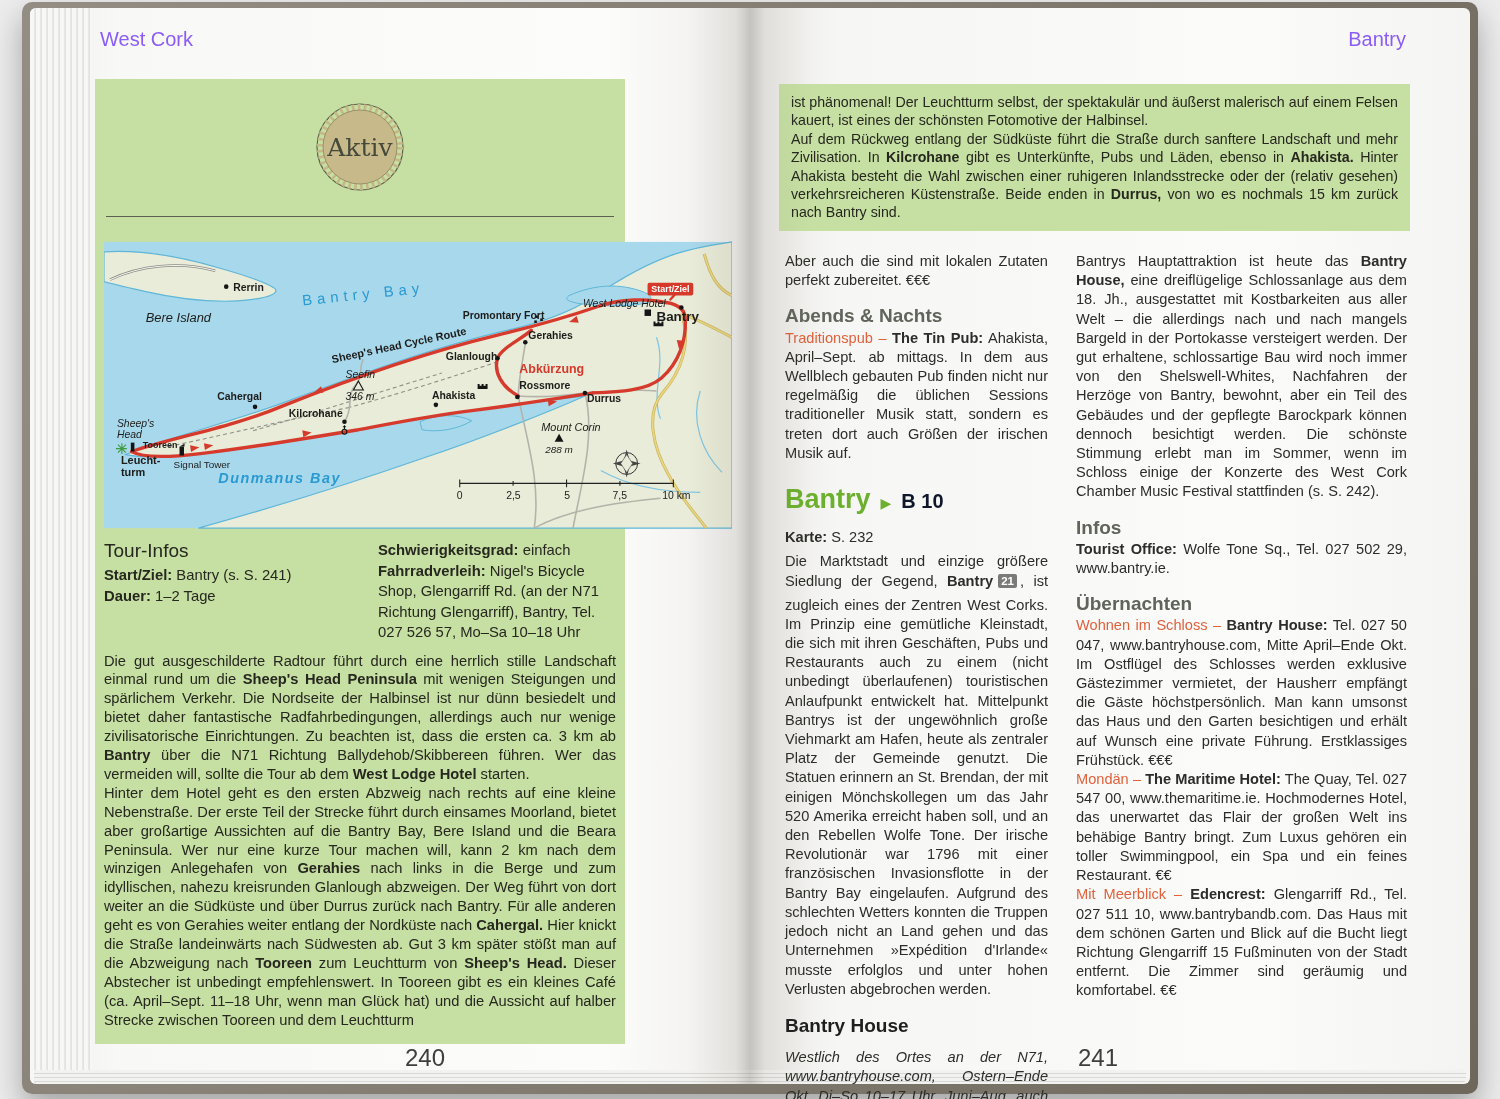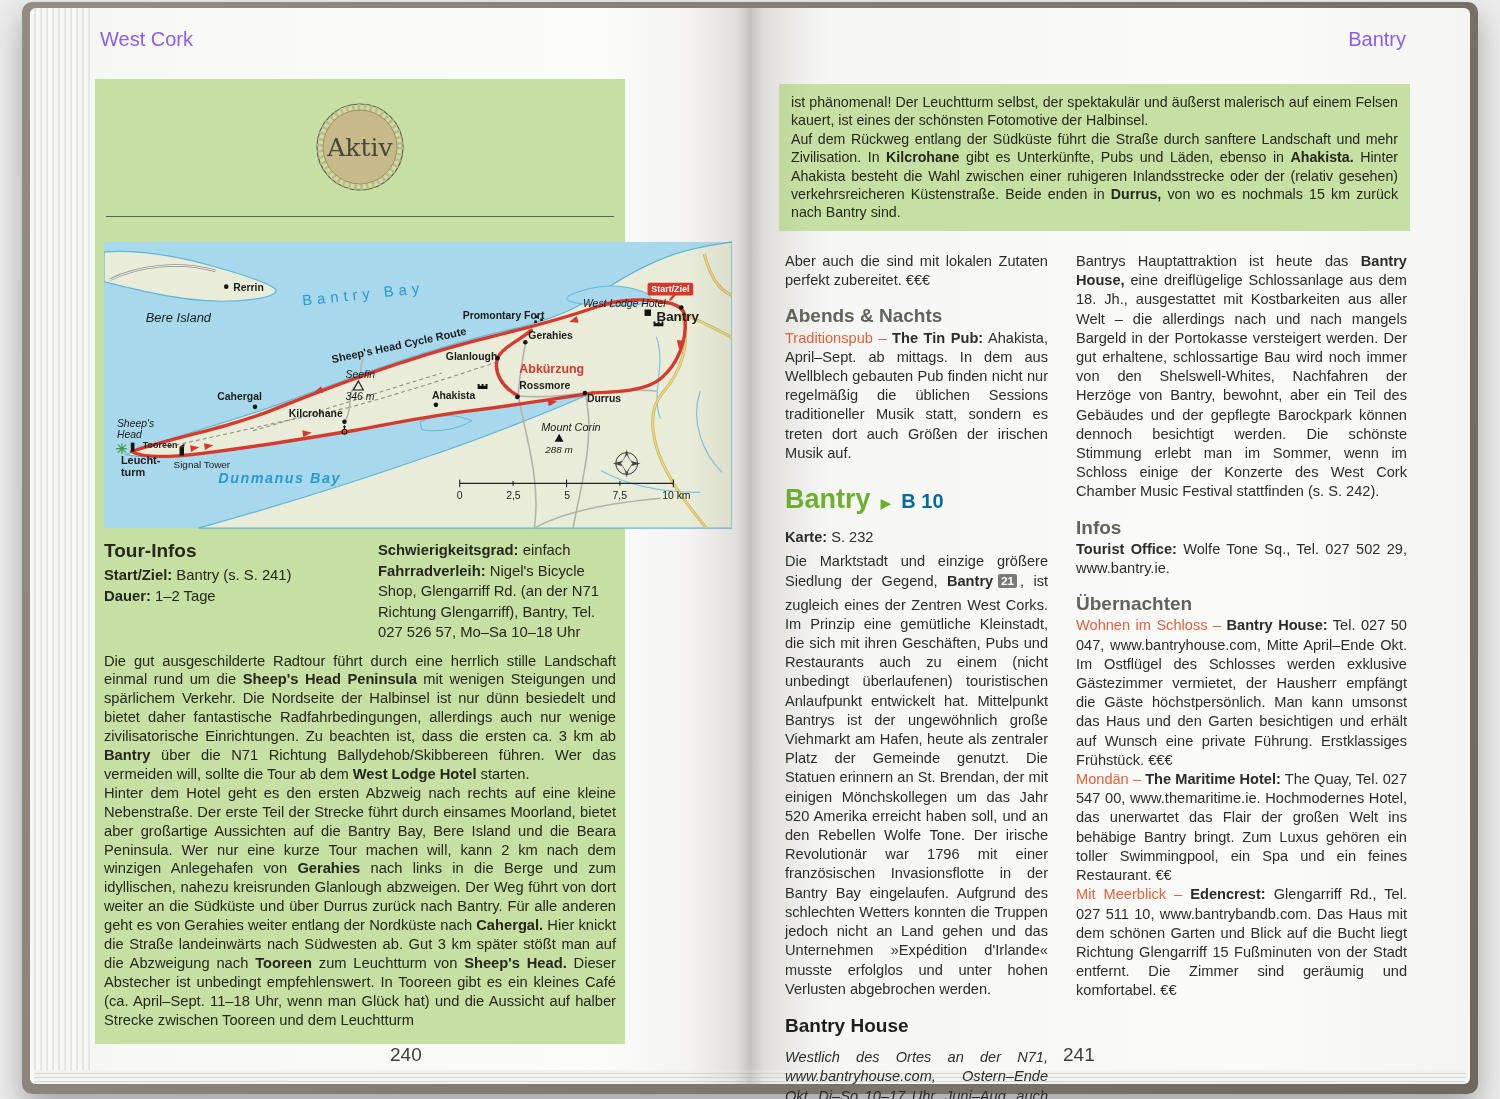--- a/index.html
+++ b/index.html
@@ -15,54 +15,54 @@
          background:repeating-linear-gradient(90deg,#f7f7f5 0px,#f7f7f5 4px,#d8d7d3 5px,#eceuea 6px);
          background:repeating-linear-gradient(90deg,#f7f7f5 0px,#f7f7f5 4px,#d8d7d3 5px,#ecedea 6px);}
   .stack-bottom{position:absolute;left:34px;top:1070px;width:1432px;height:14px;
          background:repeating-linear-gradient(180deg,#f2f2f0 0 3px,#d9d8d4 3px 4px);border-radius:0 0 6px 6px;}
   .spine{position:absolute;left:688px;top:8px;width:124px;height:1076px;pointer-events:none;
          background:linear-gradient(to right,rgba(0,0,0,0) 0%,rgba(100,95,85,.10) 38%,rgba(70,65,58,.22) 50%,rgba(100,95,85,.08) 62%,rgba(0,0,0,0) 100%);}
 
   .hdr{position:absolute;top:28px;font-size:20px;color:#8b5cf6;}
   .hdr-left{left:100px;}
   .hdr-right{left:1200px;width:206px;text-align:right;}
-  .pgno{position:absolute;top:1044px;width:70px;text-align:left;font-size:19px;color:#3e3e3c;}
+  .pgno{position:absolute;top:1044px;width:70px;text-align:center;font-size:24px;color:#3e3e3c;}
   .pgno-left{left:390px;}
   .pgno-right{left:1063px;}
 
   
   .panel-left{position:absolute;left:95px;top:79px;width:530px;min-height:958px;background:#c6dfa2;
               box-sizing:border-box;padding:0 9px 14px 9px;}
   .badge-wrap{text-align:center;padding-top:20px;}
   .tour-title{margin-top:14px;text-align:center;font-family:"DejaVu Serif",serif;font-weight:bold;
               font-size:21px;letter-spacing:.8px;color:#3e4336;}
   .rule{height:0;border-top:1.5px solid #5c6050;margin:17px 2px 24px 2px;}
   .map-svg{display:block;margin:0 auto;}
   .tour-infos{display:flex;margin-top:11px;color:#26271f;}
   .ti-left{width:336px;}
   .ti-right{width:292px;}
-  .ti-head{font-size:19px;font-weight:bold;margin:0 0 3px 0;color:#26271f;}
+  .ti-head{font-size:19px;font-weight:normal;margin:0 0 3px 0;color:#26271f;}
   .ti-line{font-size:14.8px;line-height:20.5px;}
   .ti-right .ti-line{text-align:left;}
   .ti-label{font-weight:bold;}
   .body-copy{margin-top:9px;color:#26271f;font-size:14.7px;line-height:18.9px;text-align:justify;}
   .body-copy p{margin:0;}
 
   
   .panel-right{position:absolute;left:779px;top:84px;width:631px;min-height:146px;background:#c6dfa2;
                box-sizing:border-box;padding:9px 12px;color:#26271f;font-size:14.2px;line-height:18.4px;text-align:justify;}
   .col{position:absolute;color:#2c2d29;font-size:14.6px;line-height:19.2px;}
   .col p{margin:0;text-align:justify;}
   .col-a{left:785px;top:252px;width:263px;}
   .col-b{left:1076px;top:252px;width:331px;}
   .sec{font-size:19px;font-weight:bold;color:#60645a;margin:16px 0 3px 0;}
   .bantry-head{margin:27px 0 0 0;display:flex;align-items:baseline;gap:10px;}
   .bh-name{color:#6cb02e;font-size:27px;font-weight:bold;}
   .bh-arrow{color:#6cb02e;font-size:14px;}
-  .bh-ref{color:#0369a1;font-size:20px;font-weight:bold;}
+  .bh-ref{color:#0f172a;font-size:20px;font-weight:bold;}
   .karte{margin:15px 0 5px 0;font-size:14.6px;}
   .house-head{font-size:19px;font-weight:bold;color:#1e1e1c;margin:17px 0 13px 0;}
   .run-b{font-weight:bold;}
   .run-i{font-style:italic;}
   .run-o{color:#e0613c;}
   .run-badge{display:inline-block;background:#7a7a76;color:#fff;font-weight:bold;font-size:11.5px;
              line-height:14px;border-radius:2px;padding:0 3px;margin:0 3px 8px 5px;vertical-align:1px;}
 </style>
 </head>
 <body>

